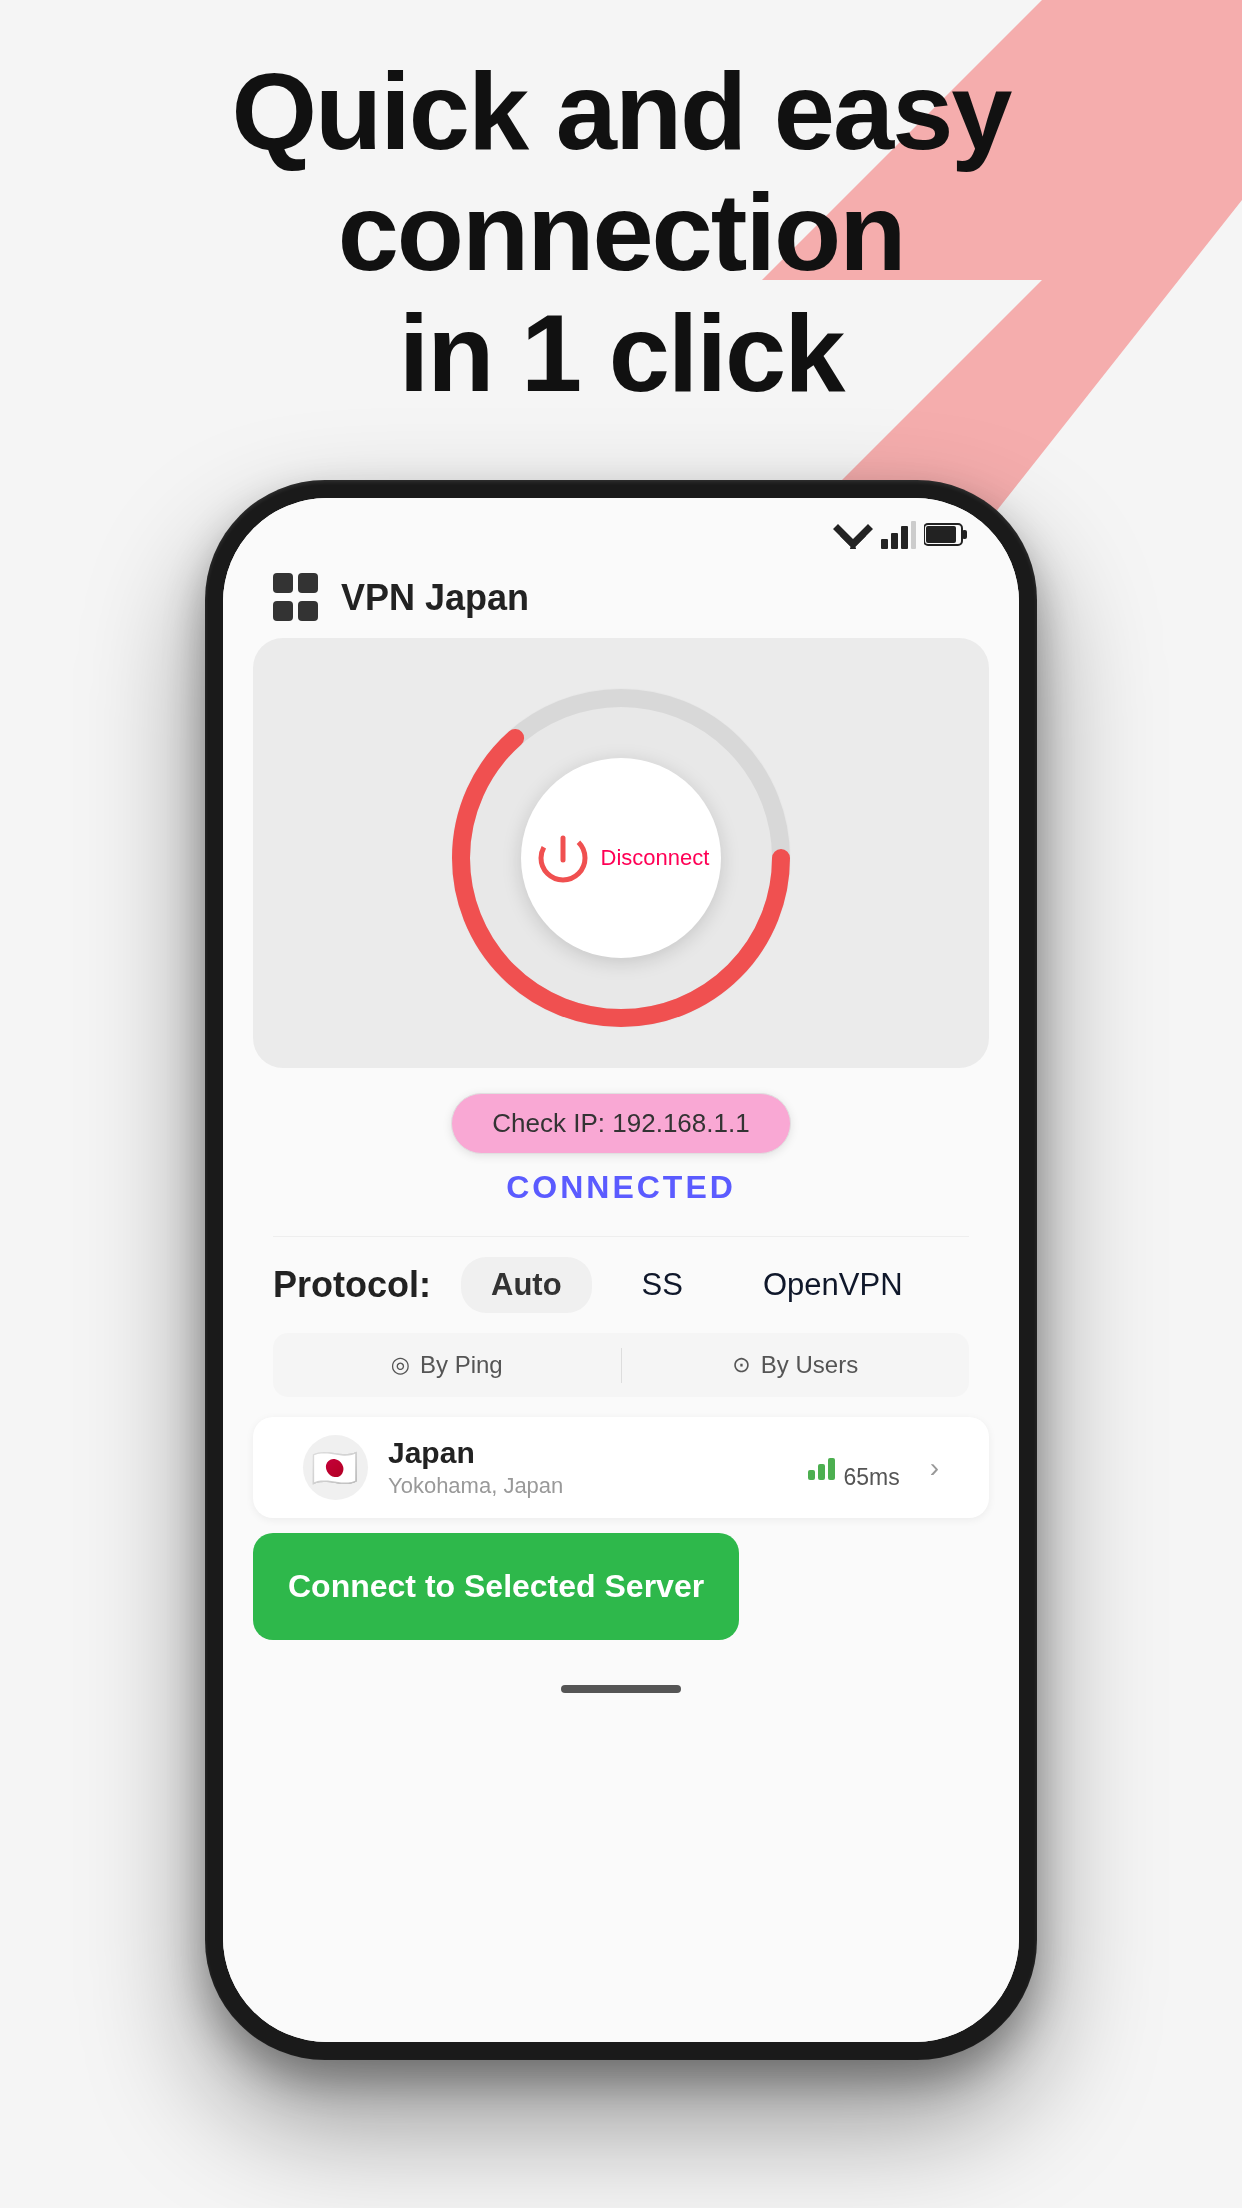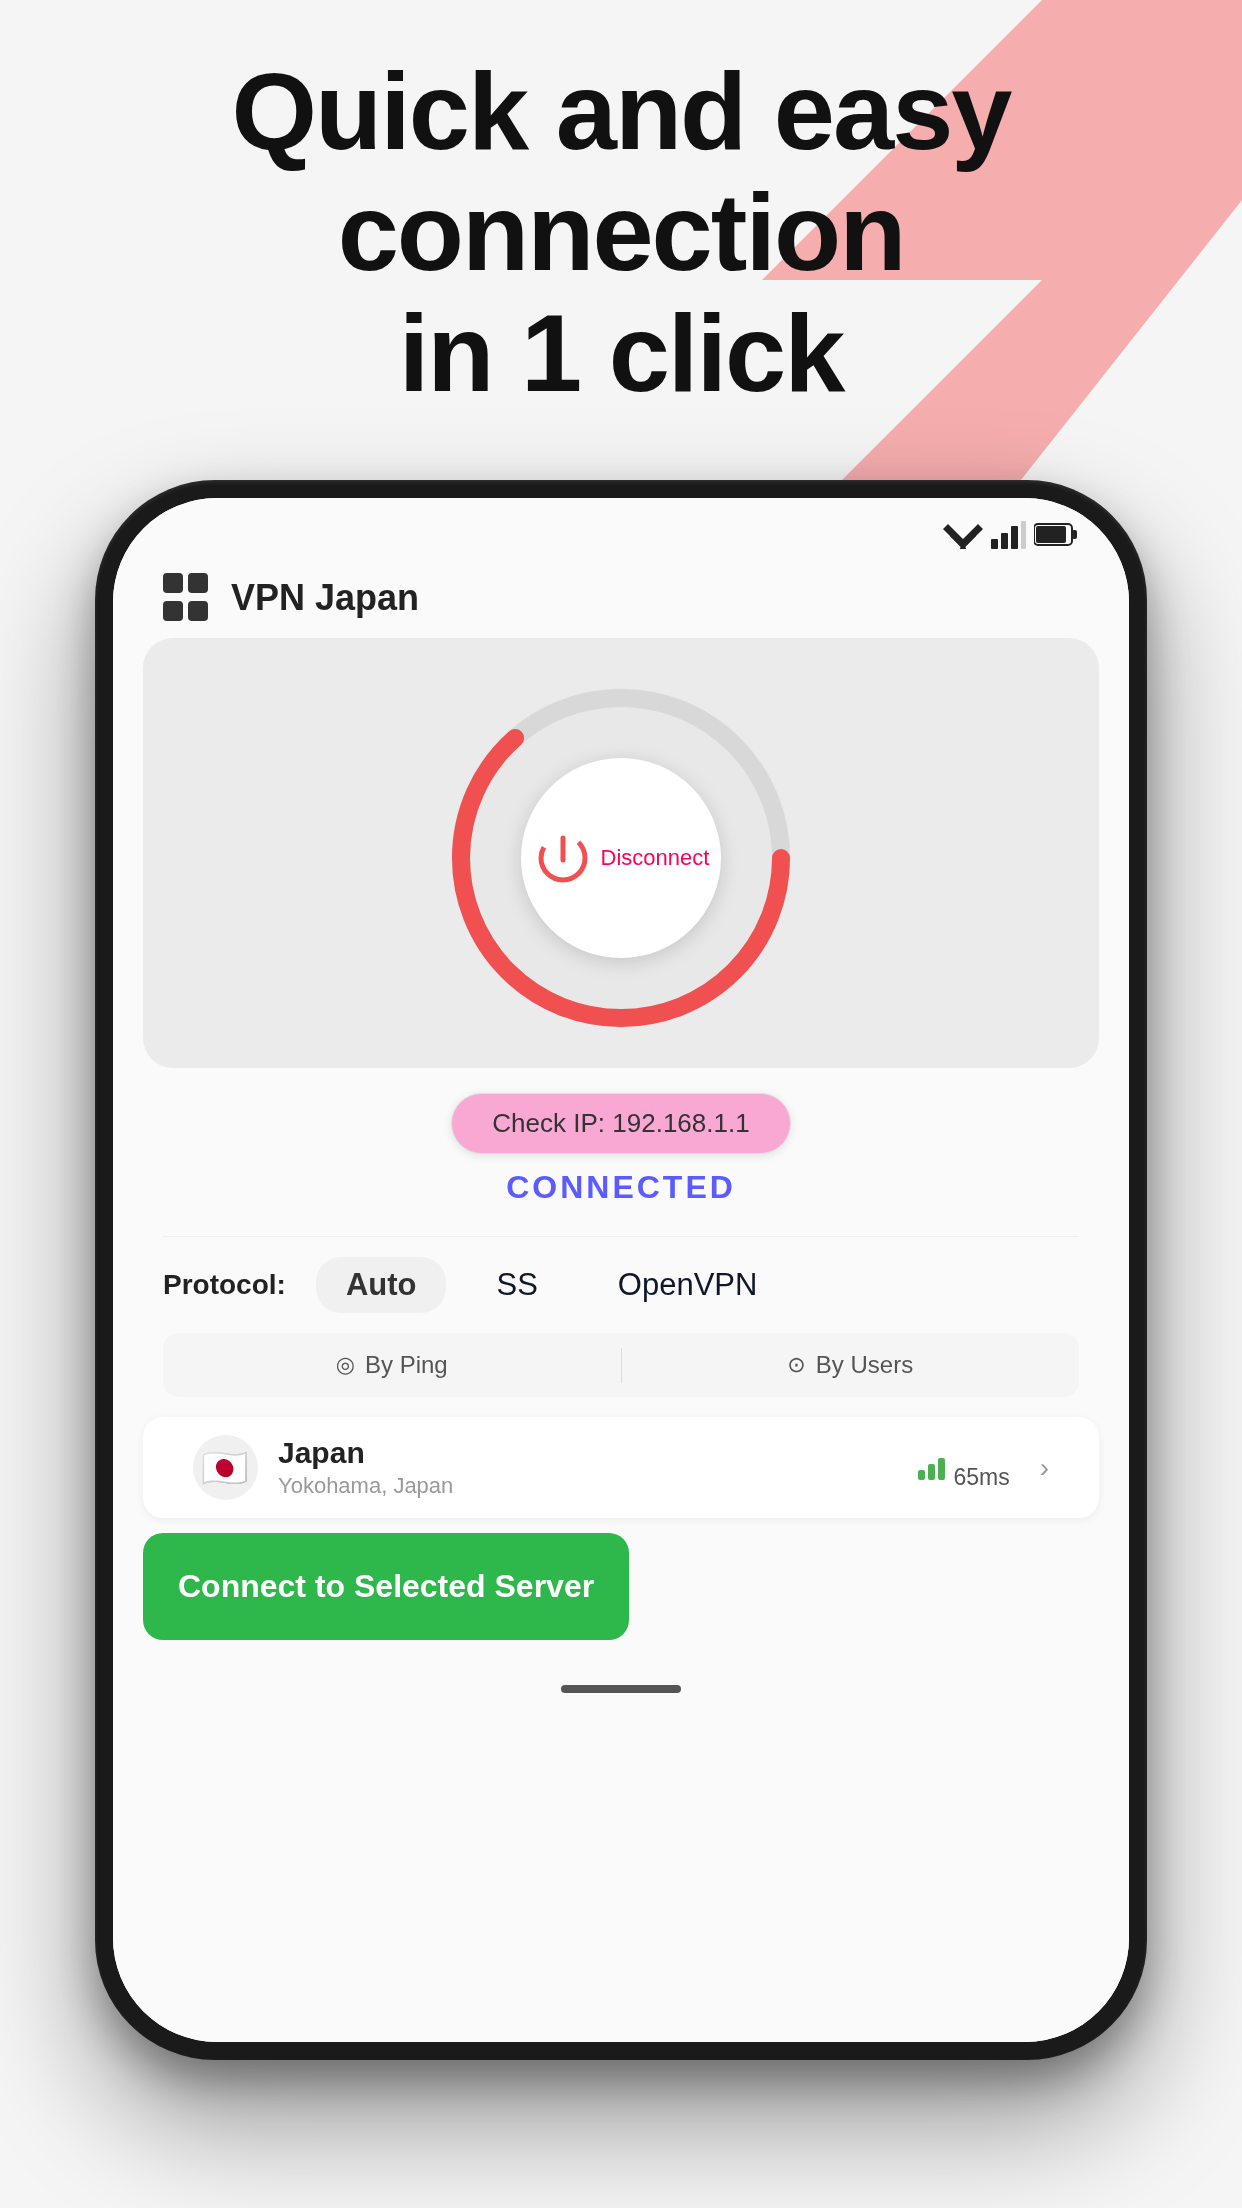--- a/index.html
+++ b/index.html
@@ -39,21 +39,21 @@
       position: absolute;
       top: 480px;
       left: 50%;
       transform: translateX(-50%);
       z-index: 2;
       width: 1100px;
       height: 1650px;
     }
 
     .phone-outer {
-      width: 1052px;
+      width: 832px;
       height: 1580px;
       background: #1a1a1a;
       border-radius: 120px;
       position: absolute;
       left: 50%;
       transform: translateX(-50%);
       box-shadow: 
         0 60px 120px rgba(0,0,0,0.4),
         0 20px 40px rgba(0,0,0,0.3),
         inset 0 2px 4px rgba(255,255,255,0.1);
@@ -183,21 +183,21 @@
 
     
     .protocol-row {
       display: flex;
       align-items: center;
       padding: 0 50px;
       margin-bottom: 20px;
       gap: 20px;
     }
     .protocol-label {
-      font-size: 28px;
+      font-size: 36px;
       font-weight: 700;
       color: #222;
       margin-right: 10px;
     }
     .protocol-btn {
       padding: 10px 30px;
       border-radius: 25px;
       font-size: 31px;
       border: none;
       cursor: pointer;

